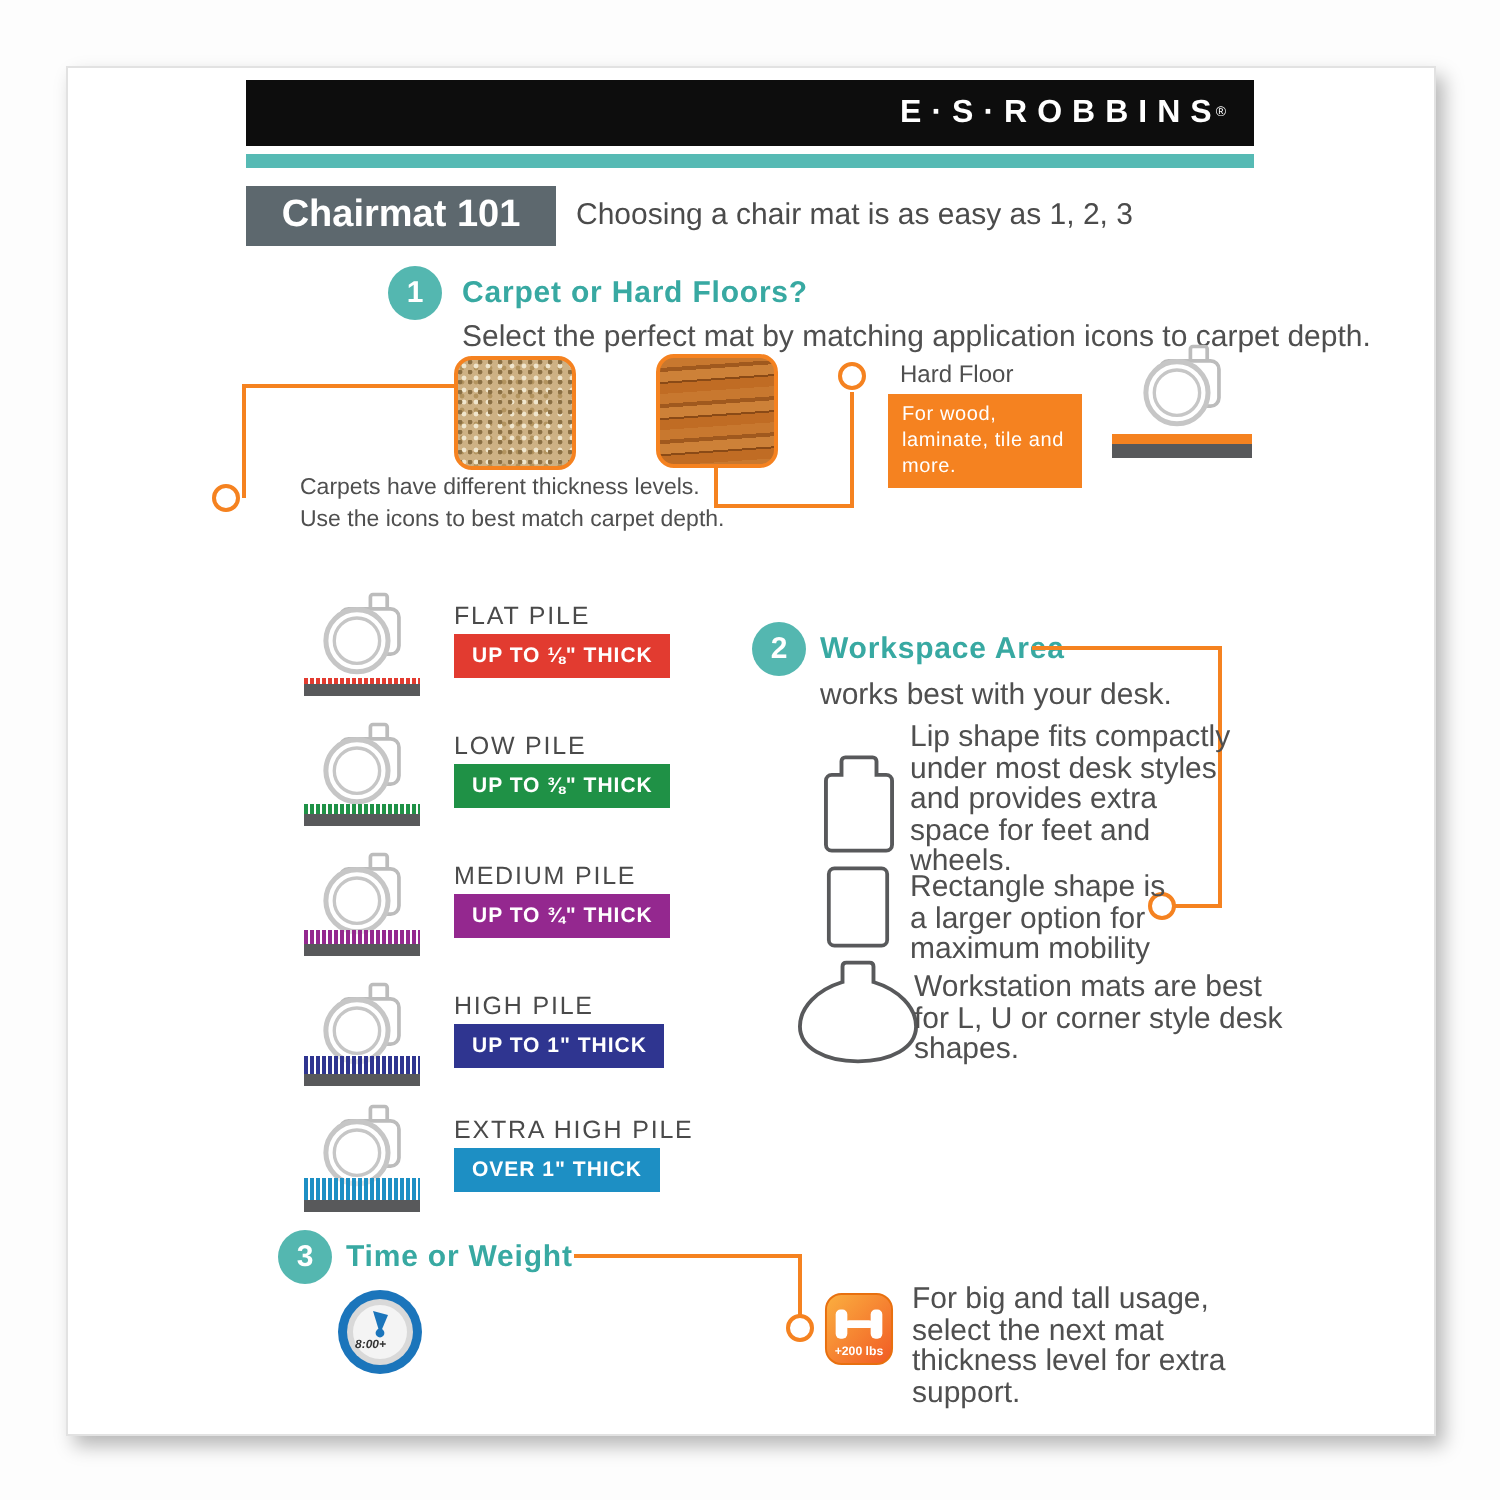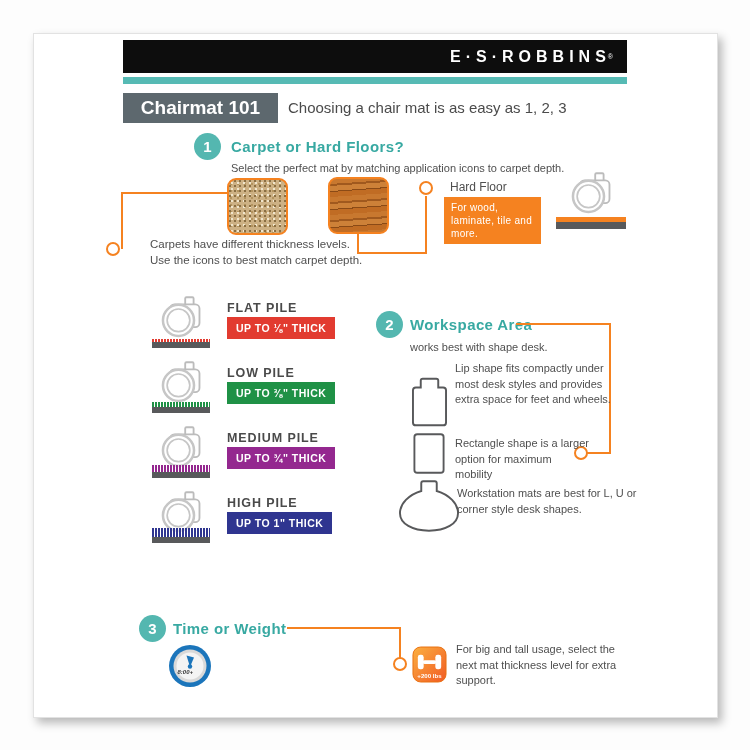--- a/index.html
+++ b/index.html
@@ -12,33 +12,33 @@
             display:flex;align-items:center;justify-content:flex-end;padding-right:14px;box-sizing:border-box;}
   .logo-text{color:#ffffff;font-weight:bold;font-size:16px;letter-spacing:5px;white-space:nowrap;}
   .logo-reg{color:#ffffff;font-size:7px;vertical-align:top;margin-left:-3px;}
   .teal-bar{left:123px;top:77px;width:504px;height:7px;background:#56bab4;}
   .title-box{left:123px;top:93px;width:155px;height:30px;background:#5d686e;color:#fff;
              font-weight:bold;font-size:19px;display:flex;align-items:center;justify-content:center;}
   .subtitle{left:288px;top:99px;font-size:15px;color:#4b4b4b;}
   .step-circle{width:27px;height:27px;border-radius:50%;background:#54b7b0;color:#fff;
                font-weight:bold;font-size:15px;display:flex;align-items:center;justify-content:center;}
   .step-title{font-weight:bold;font-size:15px;color:#38a9a2;letter-spacing:0.4px;}
-  .body-text{font-size:11px;line-height:15.5px;color:#4f4f4f;}
+  .body-text{font-size:15px;line-height:15.5px;color:#4f4f4f;}
   .oline{background:#f58220;}
   .node{width:14px;height:14px;border:2px solid #f58220;border-radius:50%;background:#fff;box-sizing:border-box;}
   .photo{width:61px;height:57px;border:2px solid #f58220;border-radius:9px;box-sizing:border-box;}
   .carpet-tex{background-color:#cdb184;
     background-image:radial-gradient(circle at 1px 1px,#8a6f43 1px,transparent 1.4px),
                      radial-gradient(circle at 3px 3px,#f0e6cd 1px,transparent 1.4px),
                      radial-gradient(circle at 2px 4px,#b3945f 1px,transparent 1.4px);
     background-size:5px 5px,6px 6px,7px 7px;}
   .wood-tex{background:repeating-linear-gradient(176deg,#c8782f 0 5px,#a0591e 5px 7px,#cd8138 7px 12px,#8a4a16 12px 13px,#c06c24 13px 18px);}
   .orange-note{background:#f58220;color:#fff;font-weight:normal;font-size:10px;line-height:13px;
                padding:4px 7px;width:97px;box-sizing:border-box;letter-spacing:0.3px;}
-  .pile-label{font-weight:bold;font-size:12.5px;color:#4a4a4a;letter-spacing:0.9px;}
+  .pile-label{font-weight:normal;font-size:12.5px;color:#4a4a4a;letter-spacing:0.9px;}
   .pile-badge{display:inline-block;color:#fff;font-weight:bold;font-size:10.5px;
               letter-spacing:0.5px;padding:5px 9px;}
   .mat{position:absolute;left:0;bottom:0;width:58px;}
   .pile-base{height:6px;background:#58595b;}
   .caster{position:absolute;left:7px;top:0;}
   .shape-icon svg{display:block;}
   .sr-note{font-size:11.5px;line-height:16px;color:#4f4f4f;}
 </style>
 </head>
 <body>
@@ -147,30 +147,43 @@
         </svg>
       <div class="mat">
           <div class="pile-band" style="height: 9px; background: repeating-linear-gradient(90deg, rgb(47, 53, 144) 0px, rgb(47, 53, 144) 2px, rgba(255, 255, 255, 0.55) 2px, rgba(255, 255, 255, 0.55) 3px);"></div>
           <div class="pile-base"></div>
         </div>
     </div>
     <div class="abs pile-label" style="left:75px;top:5px">HIGH PILE</div>
     <div class="abs pile-badge" style="left: 75px; top: 21px; background: rgb(47, 53, 144);">UP TO 1" THICK</div>
   </div>
 
+  <div class="abs" style="left:152px;top:552px;width:260px;height:58px">
+    <div style="position:absolute;left:0;top:0;width:58px;height:54px">
+      <svg class="caster" width="44" height="42" viewBox="0 0 52 50">
+          <use href="#caster"></use>
+        </svg>
+      <div class="mat">
+          <div class="pile-band" style="height: 11px; background: repeating-linear-gradient(90deg, rgb(29, 143, 196) 0px, rgb(29, 143, 196) 2px, rgba(255, 255, 255, 0.55) 2px, rgba(255, 255, 255, 0.55) 3px);"></div>
+          <div class="pile-base"></div>
+        </div>
+    </div>
+    <div class="abs pile-label" style="left:75px;top:6px">EXTRA HIGH PILE</div>
+    <div class="abs pile-badge" style="left: 75px; top: 22px; background: rgb(29, 143, 196);">OVER 1" THICK</div>
+  </div>
 
   <div class="abs step-circle" style="left:376px;top:311px">2</div>
   <div class="abs step-title" style="left:410px;top:316px">Workspace Area</div>
   <div class="abs oline" style="left:516px;top:323px;width:95px;height:2px"></div>
   <div class="abs oline" style="left:609px;top:323px;width:2px;height:131px"></div>
   <div class="abs oline" style="left:587px;top:452px;width:24px;height:2px"></div>
   <div class="abs node" style="left:574px;top:446px"></div>
 
   <div class="abs body-text" style="left:410px;top:340px;width:180px">
-    <div>works best with shape desk.</div>
+    <div>works best with your desk.</div>
   </div>
 
   <div class="abs shape-icon" style="left:412px;top:377px">
     <svg width="35" height="50" viewBox="0 0 36 50">
       <path d="M11 1 h14 a2 2 0 0 1 2 2 v7 h5 a3 3 0 0 1 3 3 v33 a3 3 0 0 1 -3 3 H4 a3 3 0 0 1 -3 -3 V13 a3 3 0 0 1 3 -3 h5 V3 a2 2 0 0 1 2 -2 Z" fill="#fff" stroke="#58595b" stroke-width="2"></path>
     </svg>
   </div>
   <div class="abs body-text" style="left:455px;top:361px;width:165px">Lip shape fits compactly under most desk styles and provides extra space for feet and wheels.</div>
 
   <div class="abs shape-icon" style="left:413px;top:432px">

